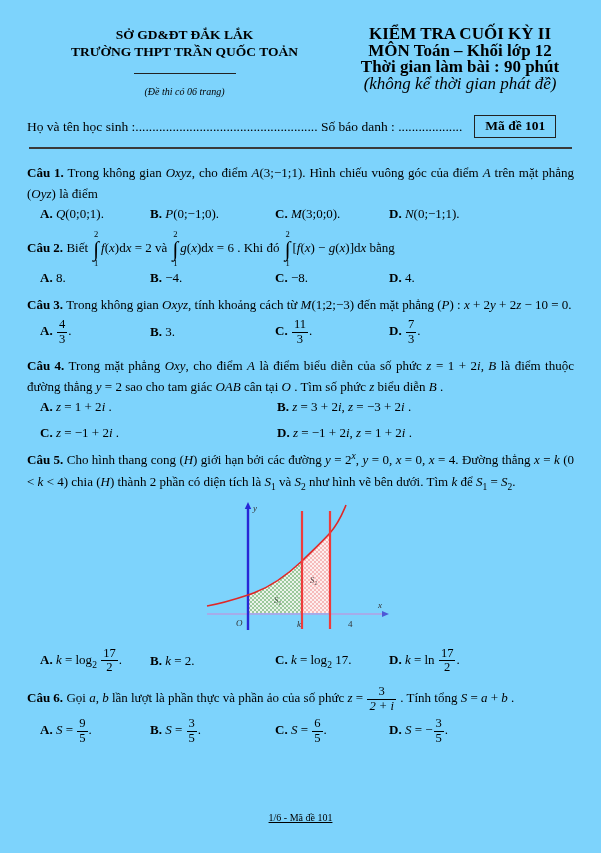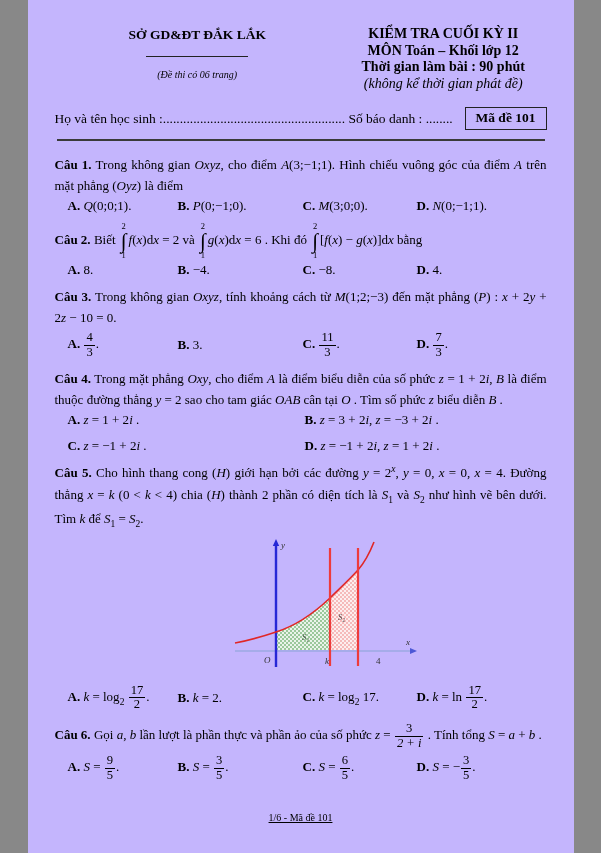--- a/index.html
+++ b/index.html
@@ -1,28 +1,28 @@
 <!DOCTYPE html>
 <html><head>
 <meta charset="utf-8">
 <style>
   html,body{margin:0;padding:0;background:#888;}
   .page{
-    position:relative;width:546px;height:853px;margin:0 auto;
-    background:#c4b5fd;overflow:hidden;box-sizing:border-box;
+    position:relative;width:601px;height:853px;margin:0 auto;
+    background:#7dd3fc;overflow:hidden;box-sizing:border-box;
     padding:26px 27px 0 27px;color:#000;
     font-family:"Liberation Serif","DejaVu Serif",serif;
   }
   
   .header{display:flex;justify-content:space-between;align-items:flex-start;}
   .h-left{width:315px;text-align:center;font-size:13.5px;line-height:17px;}
   .h-left .bold{font-weight:bold;}
   .h-left .mid-rule{width:102px;border:0;border-top:1.7px solid #222;margin:13px auto 9px auto;}
   .h-left .note{font-style:italic;font-size:10px;}
-  .h-right{width:228px;text-align:center;font-size:14px;line-height:16.5px;}
+  .h-right{width:228px;text-align:center;font-size:17px;line-height:16.5px;}
   .h-right .bold{font-weight:bold;}
   .h-right .bi{font-weight:bold;}
   .h-right .it{font-style:italic;}
   
   .student{display:flex;align-items:center;margin-top:15px;font-size:13.5px;white-space:nowrap;}
   .student .lead{overflow:hidden;}
   .made-box{border:1.7px solid #222;font-weight:bold;padding:2px 10px 3px 10px;margin-left:12px;font-size:13.5px;}
   .rule-thick{border:0;border-top:2.3px solid #3a3a3a;margin:9px 2px 0 2px;}
   
   .questions{margin-top:13px;font-size:13px;}
@@ -48,20 +48,21 @@
   .footer{position:absolute;left:0;right:0;bottom:30px;text-align:center;font-size:10px;text-decoration:underline;}
 </style>
 </head>
 <body>
 
 <div class="page">
 
   <div class="header">
     <div class="h-left">
       <div class="bold">SỞ GD&amp;ĐT ĐẮK LẮK</div>
+      <div class="bold">TRƯỜNG THPT TRẦN QUỐC TOẢN</div>
       <hr class="mid-rule">
       <div class="note">(Đề thi có 06 trang)</div>
     </div>
     <div class="h-right">
       <div class="bold">KIỂM TRA CUỐI KỲ II</div>
       <div class="bold">MÔN Toán – Khối lớp 12</div>
       <div class="bi">Thời gian làm bài : 90 phút</div>
       <div class="it">(không kể thời gian phát đề)</div>
     </div>
   </div>

